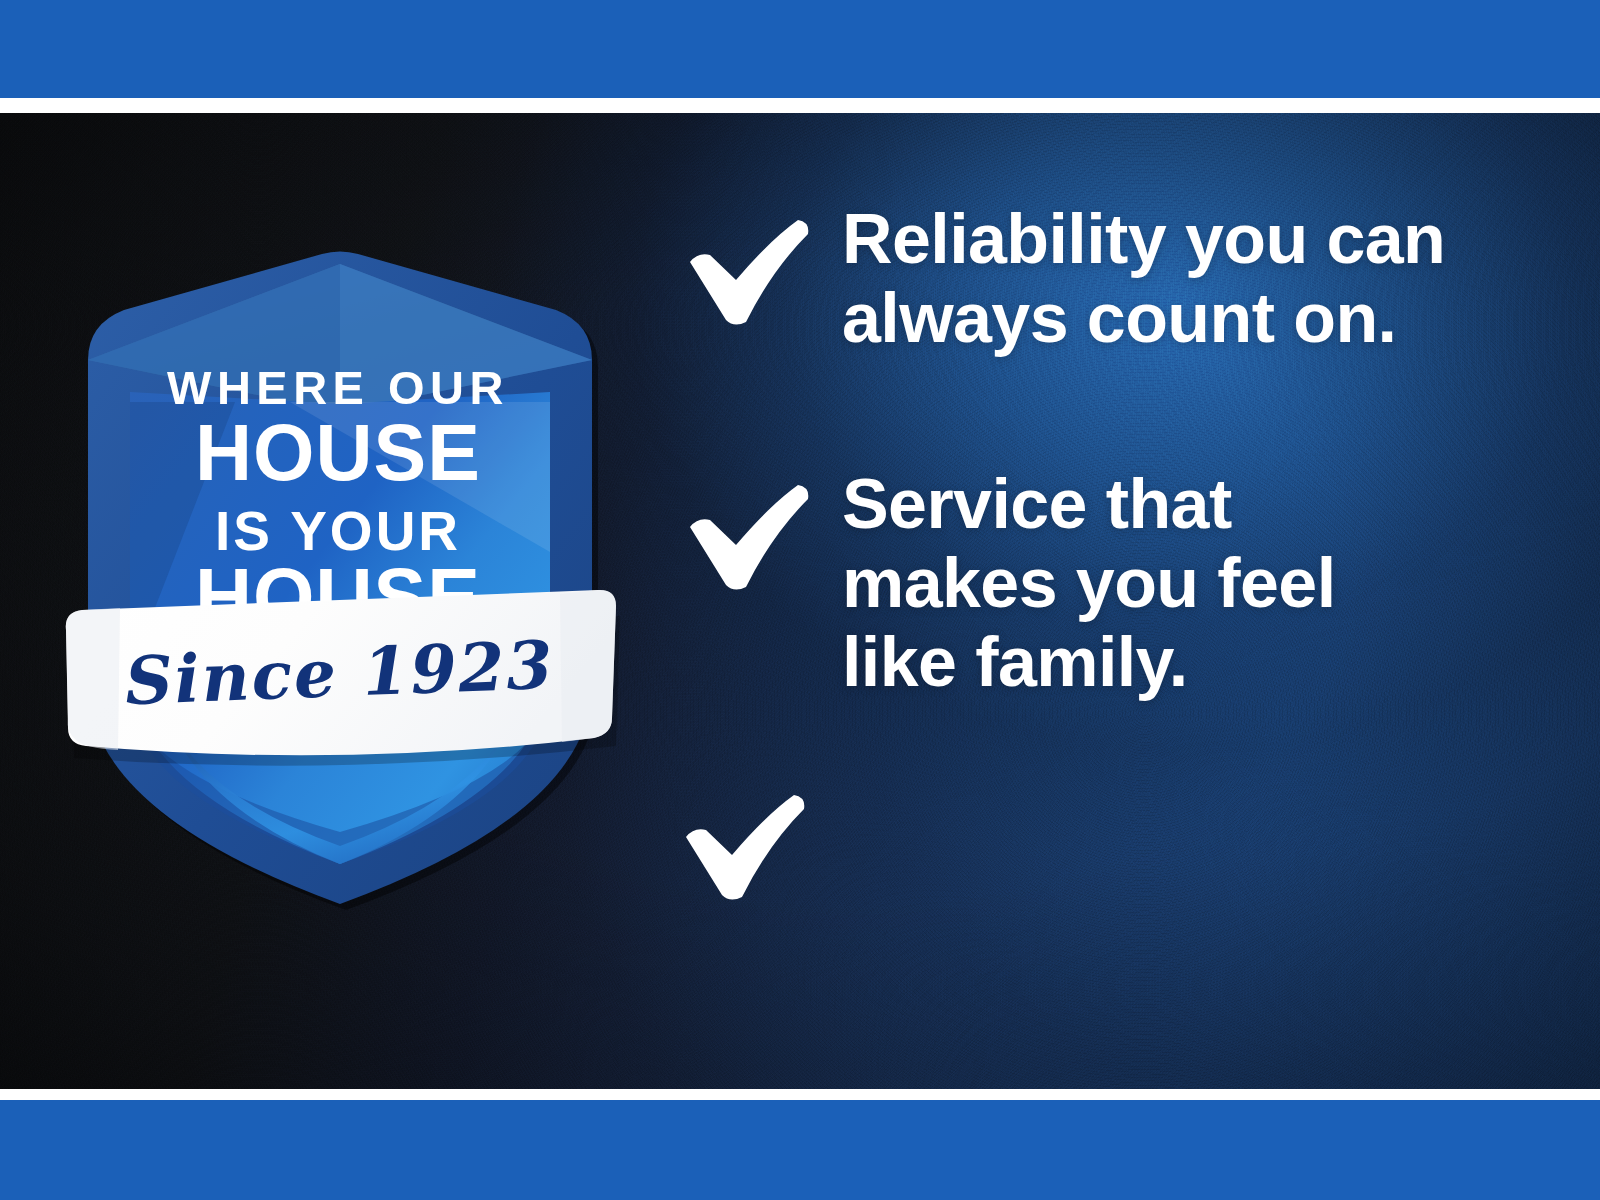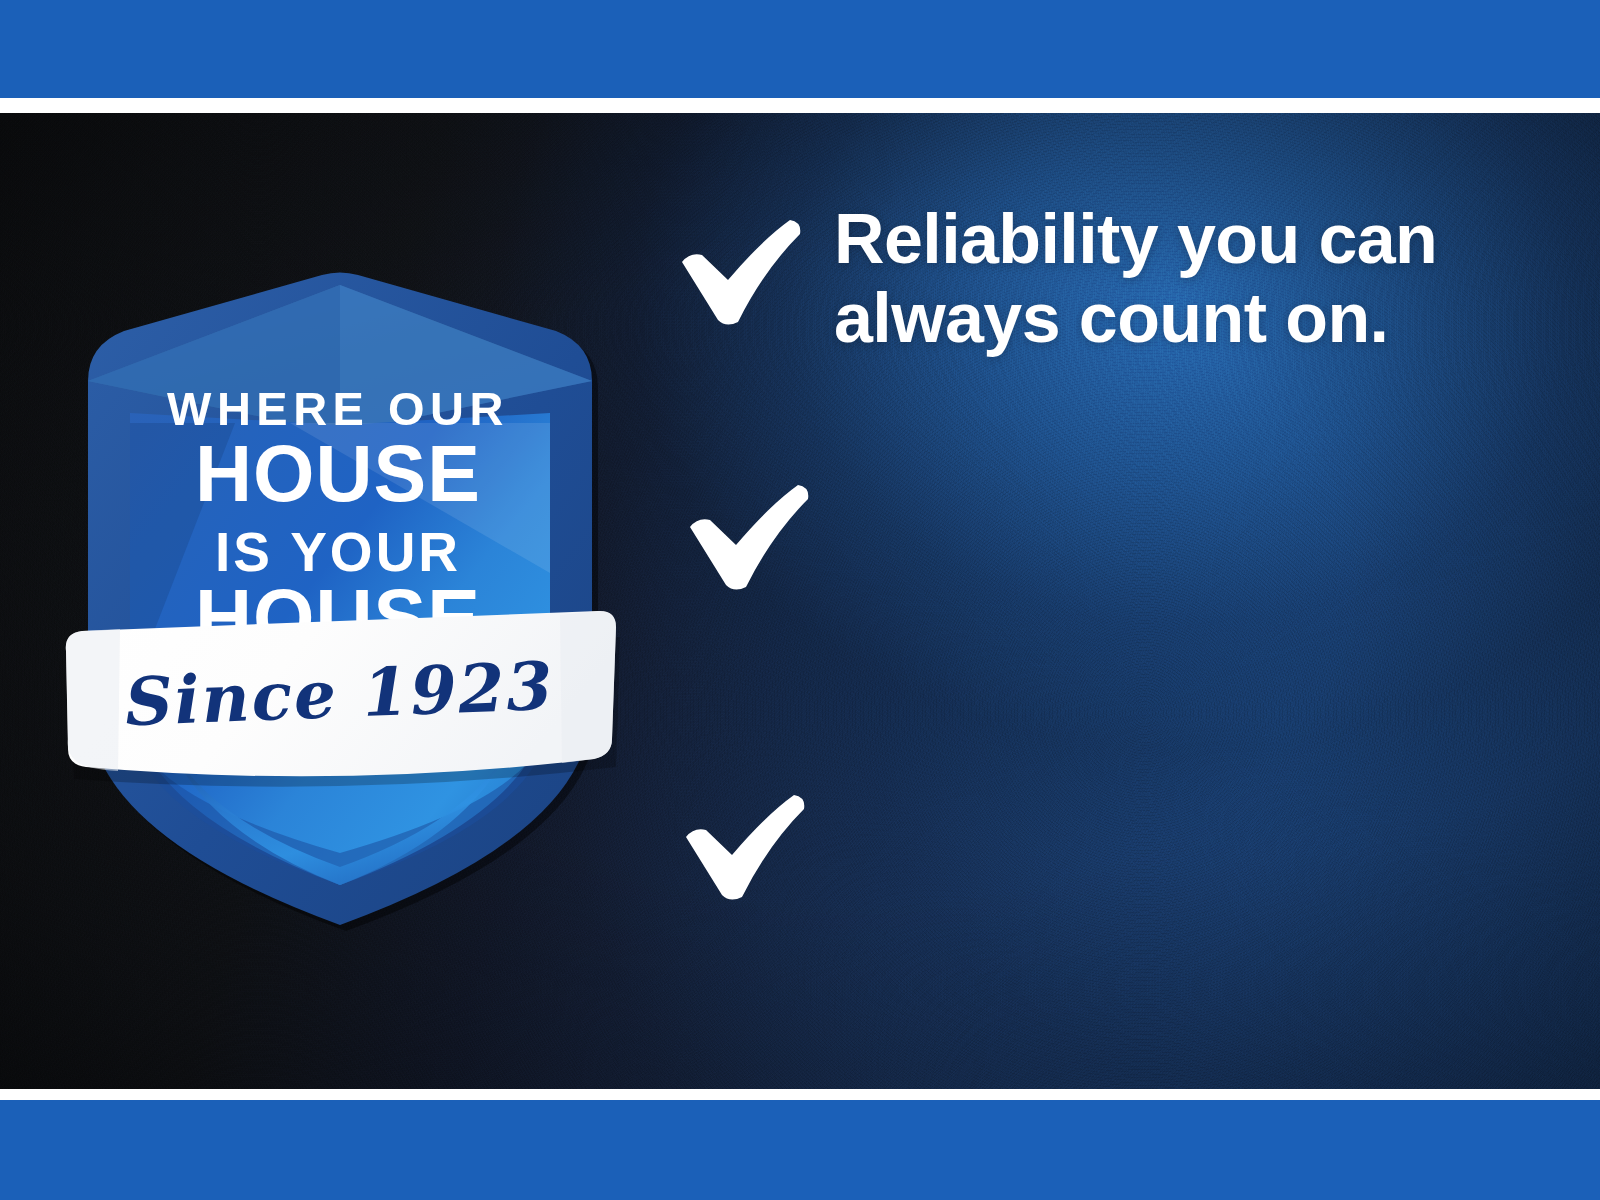--- a/index.html
+++ b/index.html
@@ -87,21 +87,21 @@
     position: absolute;
     inset: 0;
     background: radial-gradient(ellipse 1150px 760px at 54% 48%,
         rgba(0,0,0,0) 42%, rgba(0,0,0,0.26) 82%, rgba(0,0,0,0.45) 100%);
   }
 
   
   .badge {
     position: absolute;
     left: 60px;
-    top: 273px;
+    top: 252px;
     width: 560px;
     height: 670px;
     z-index: 3;
   }
   .badge svg { display:block; width: 560px; height: 670px; overflow: visible; }
 
   .shield-line {
     fill: #ffffff;
     font-family: "Liberation Sans Narrow", "Liberation Sans", sans-serif;
     font-weight: 700;
@@ -133,21 +133,21 @@
     top: 200px;
     width: 880px;
     z-index: 4;
   }
   .bullet-row {
     position: absolute;
     display: flex;
     align-items: flex-start;
     gap: 28px;
   }
-  .bullet-row.b1 { top: 0px;   left: 4px; }
+  .bullet-row.b1 { top: 0px;   left: 12px; }
   .bullet-row.b2 { top: 265px; left: 12px; }
   .bullet-row.b3 { top: 575px; left: 8px; }
 
   .check-icon {
     flex: 0 0 auto;
     width: 130px;
     height: 118px;
     margin-top: 14px;
   }
   .check-icon svg { display:block; width: 130px; height: 118px; }
@@ -294,20 +294,23 @@
 always count on.</span>
     </div>
 
     <div class="bullet-row b2">
       <span class="check-icon">
         <svg viewBox="0 0 130 118" xmlns="http://www.w3.org/2000/svg">
           <path d="M 6 48 Q 14 38 26 41 L 52 66 Q 86 26 114 6 Q 126 8 124 20
                    Q 88 56 62 108 Q 50 114 42 106 Z" fill="#ffffff"></path>
         </svg>
       </span>
+      <span class="bullet-text">Service that
+makes you feel
+like family.</span>
     </div>
 
     <div class="bullet-row b3">
       <span class="check-icon">
         <svg viewBox="0 0 130 118" xmlns="http://www.w3.org/2000/svg">
           <path d="M 6 48 Q 14 38 26 41 L 52 66 Q 86 26 114 6 Q 126 8 124 20
                    Q 88 56 62 108 Q 50 114 42 106 Z" fill="#ffffff"></path>
         </svg>
       </span>
     </div>

